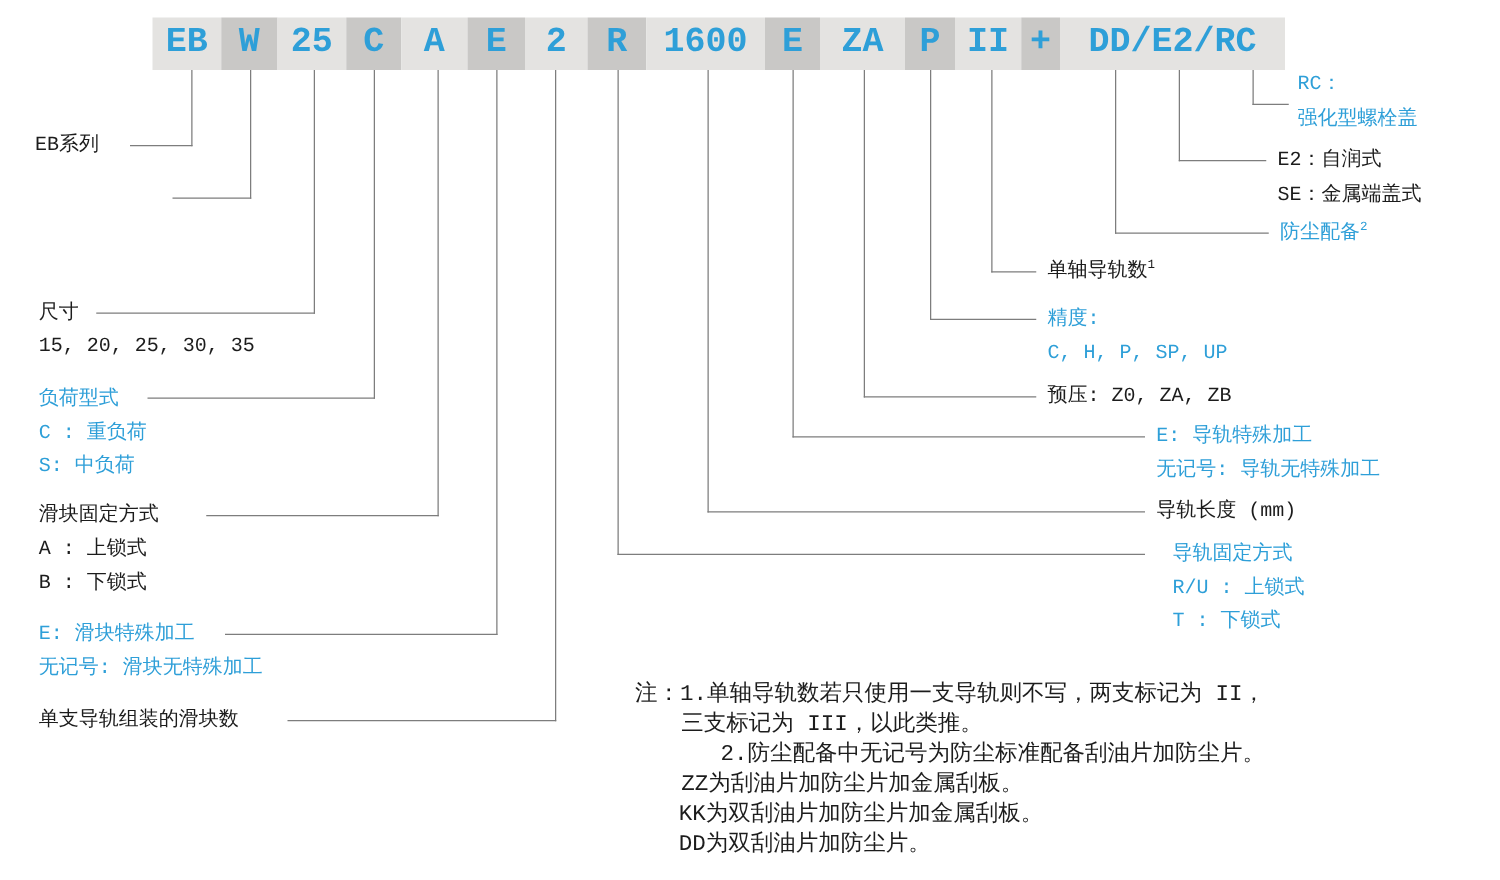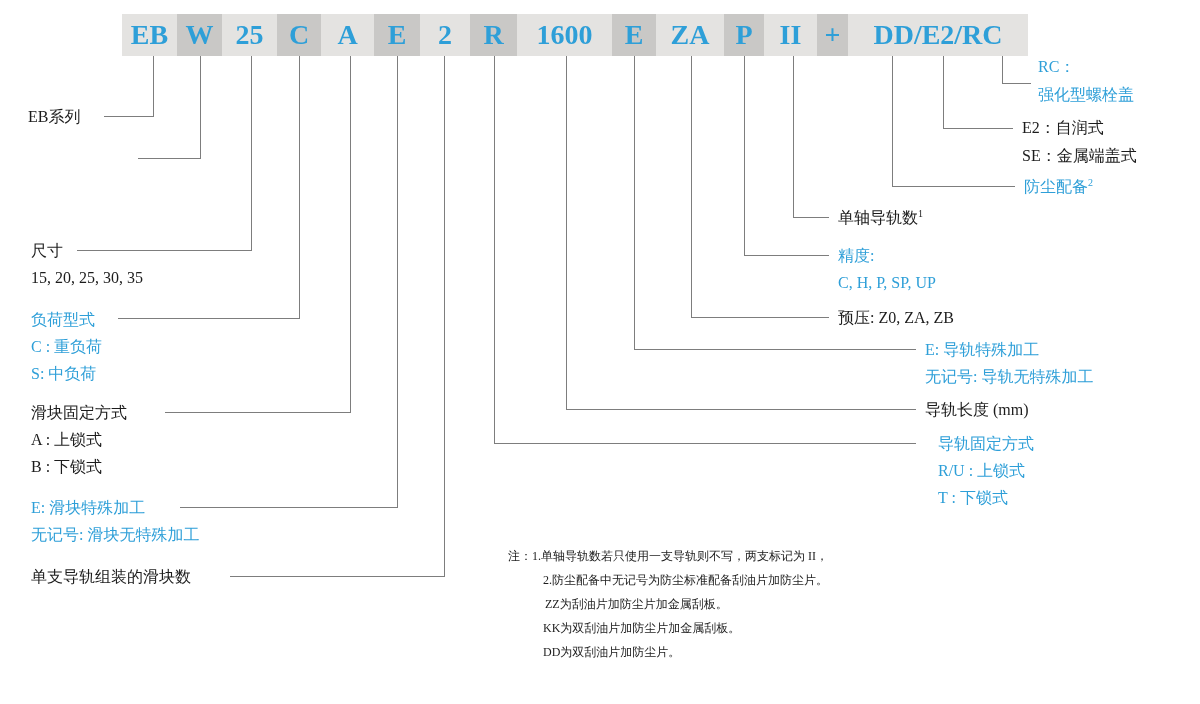--- a/index.html
+++ b/index.html
@@ -1,39 +1,39 @@
 <!DOCTYPE html>
 <html><head>
 <meta charset="utf-8">
 <style>
   html,body{margin:0;padding:0;background:#ffffff;}
   .canvas{
     position:relative;width:1200px;height:704px;background:#ffffff;
-    font-family:Liberation Serif, serif;overflow:hidden;
+    font-family:Liberation Mono, monospace;overflow:hidden;
   }
   
   .seg{
     position:absolute;top:14px;height:42px;line-height:42px;
     text-align:center;font-size:28px;font-weight:bold;color:#2E9FD8;
     white-space:nowrap;letter-spacing:0;
   }
   .seg.light{background:#E4E3E1;}
   .seg.dark{background:#C9C8C6;}
   
   .elbow{position:absolute;top:56px;}
   .elbow-l{border-right:1px solid #7D7D7D;border-bottom:1px solid #7D7D7D;}
   .elbow-r{border-left:1px solid #7D7D7D;border-bottom:1px solid #7D7D7D;}
   
   .lbl{position:absolute;font-size:16px;line-height:27px;white-space:nowrap;}
   .lh28{line-height:28px;}
   .blue{color:#2E9FD8;}
   .black{color:#1C1C1C;}
   .lbl sup{font-size:10px;line-height:0;}
   
-  .notes{position:absolute;left:508px;top:544px;font-size:12px;line-height:24px;color:#1C1C1C;}
+  .notes{position:absolute;left:508px;top:544px;font-size:18px;line-height:24px;color:#1C1C1C;}
   .notes .nline{white-space:nowrap;}
 </style>
 </head>
 <body>
 
 <div class="canvas">
 
   <div>
     <div class="seg light" style="left:122px;width:55px;">EB</div>
     <div class="seg dark" style="left:177px;width:45px;">W</div>
@@ -130,19 +130,20 @@
   <div class="lbl black" style="left:925px;top:396px;">导轨长度 (mm)</div>
 
   <div class="lbl blue" style="left:925px;top:430px;margin-left:13px;">
     <div>导轨固定方式</div>
     <div>R/U : 上锁式</div>
     <div>T : 下锁式</div>
   </div>
 
   <div class="notes">
     <div class="nline"><span>注：</span><span>1.单轴导轨数若只使用一支导轨则不写，两支标记为 II，</span></div>
+    <div class="nline" style="padding-left:37px;">三支标记为 III，以此类推。</div>
     <div class="nline" style="padding-left:29px;text-align:right;">2.防尘配备中无记号为防尘标准配备刮油片加防尘片。</div>
     <div class="nline" style="padding-left:37px;">ZZ为刮油片加防尘片加金属刮板。</div>
     <div class="nline" style="padding-left:35px;">KK为双刮油片加防尘片加金属刮板。</div>
     <div class="nline" style="padding-left:35px;">DD为双刮油片加防尘片。</div>
   </div>
 
 </div>
 
 </body></html>

